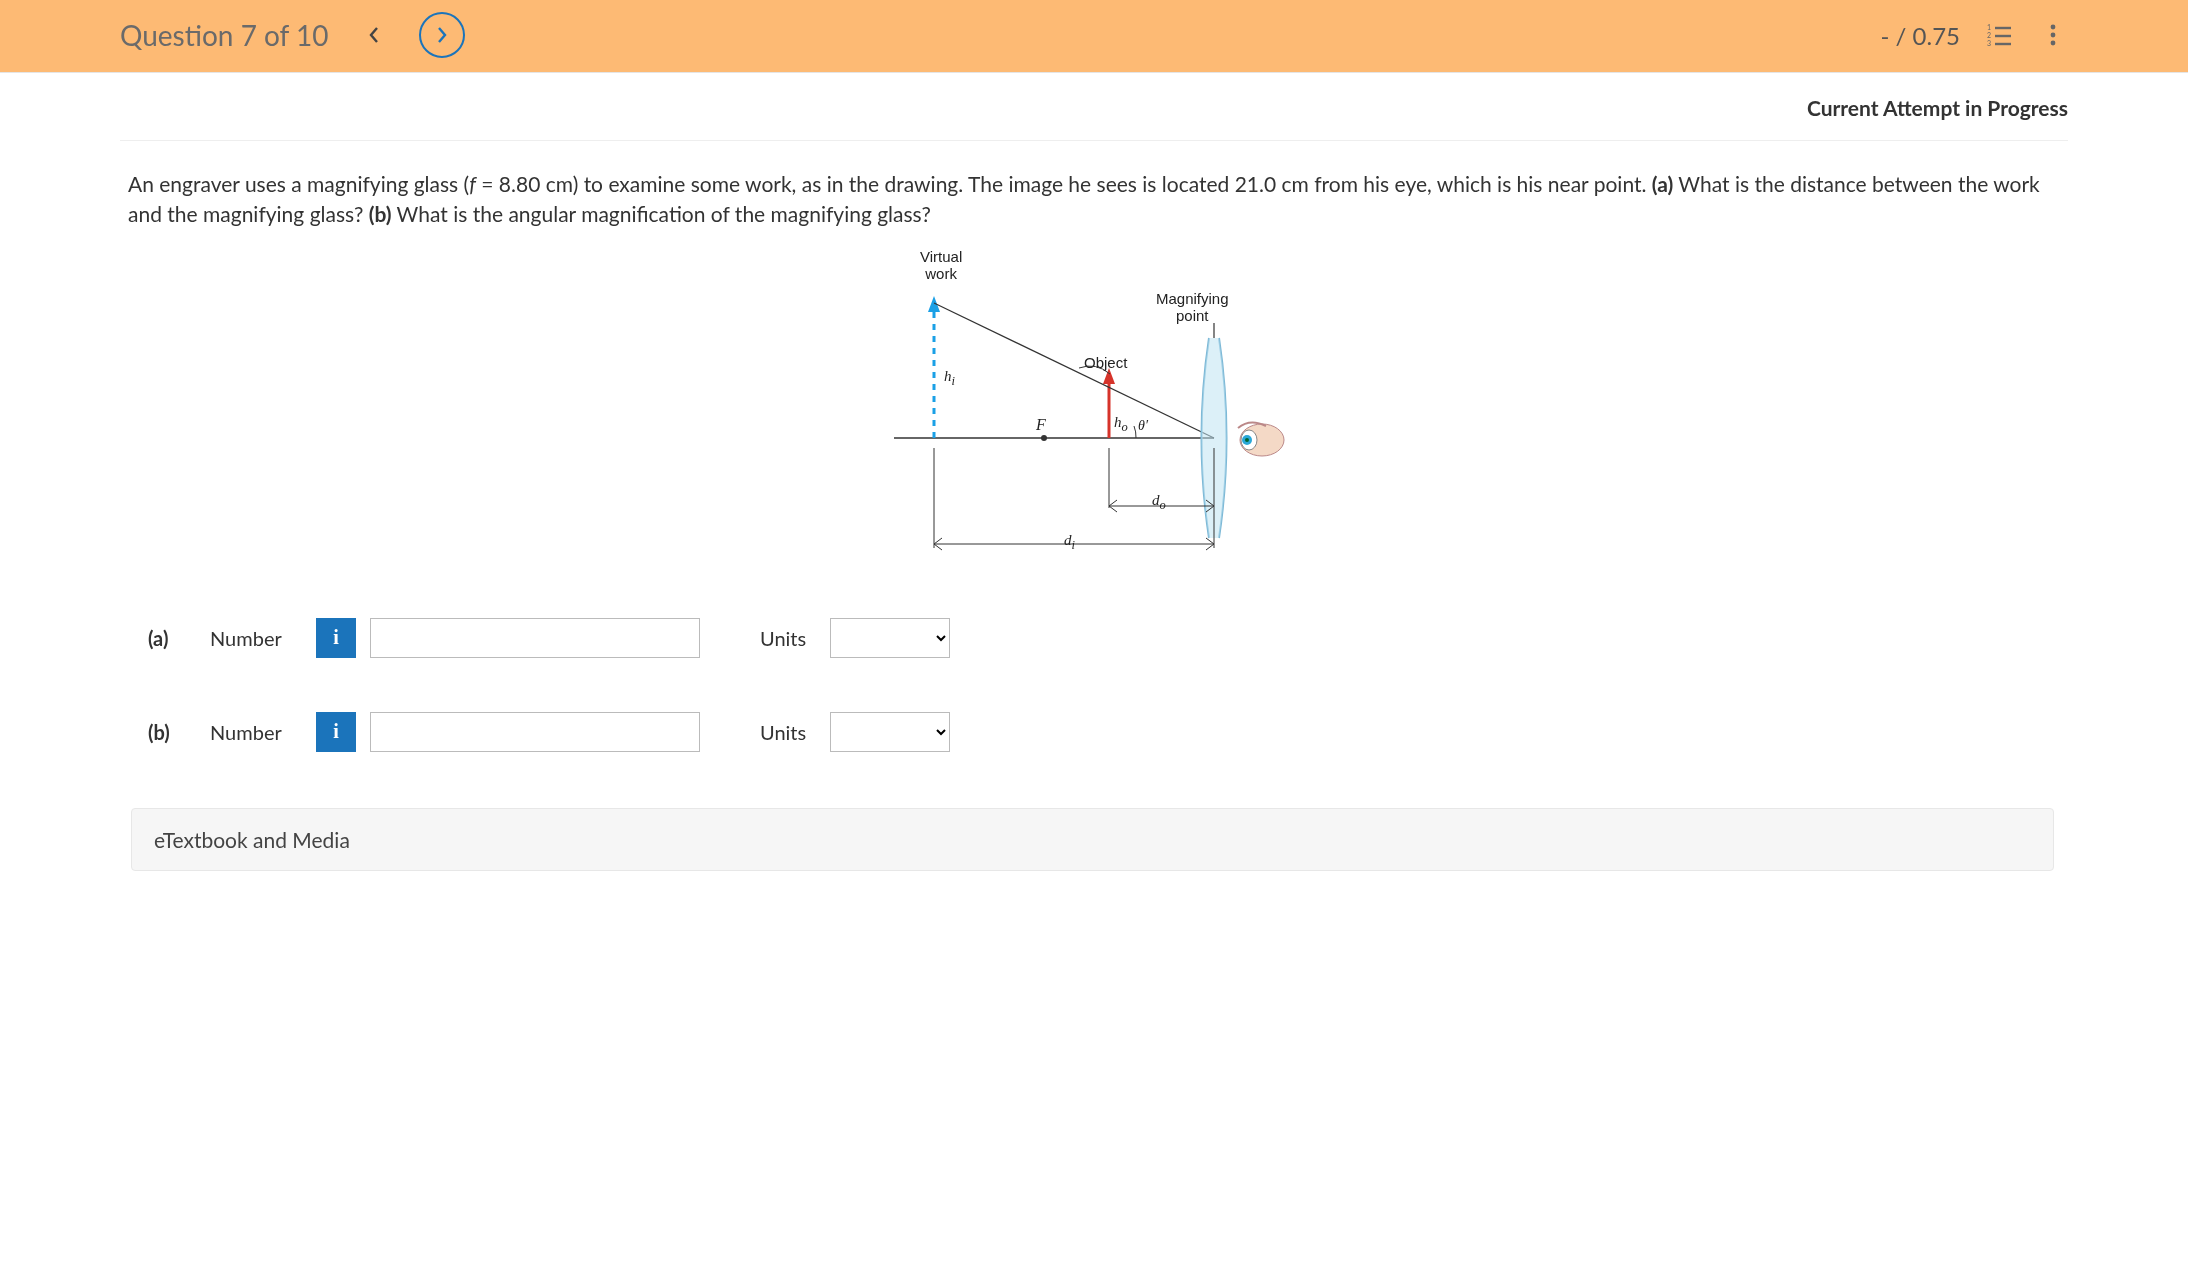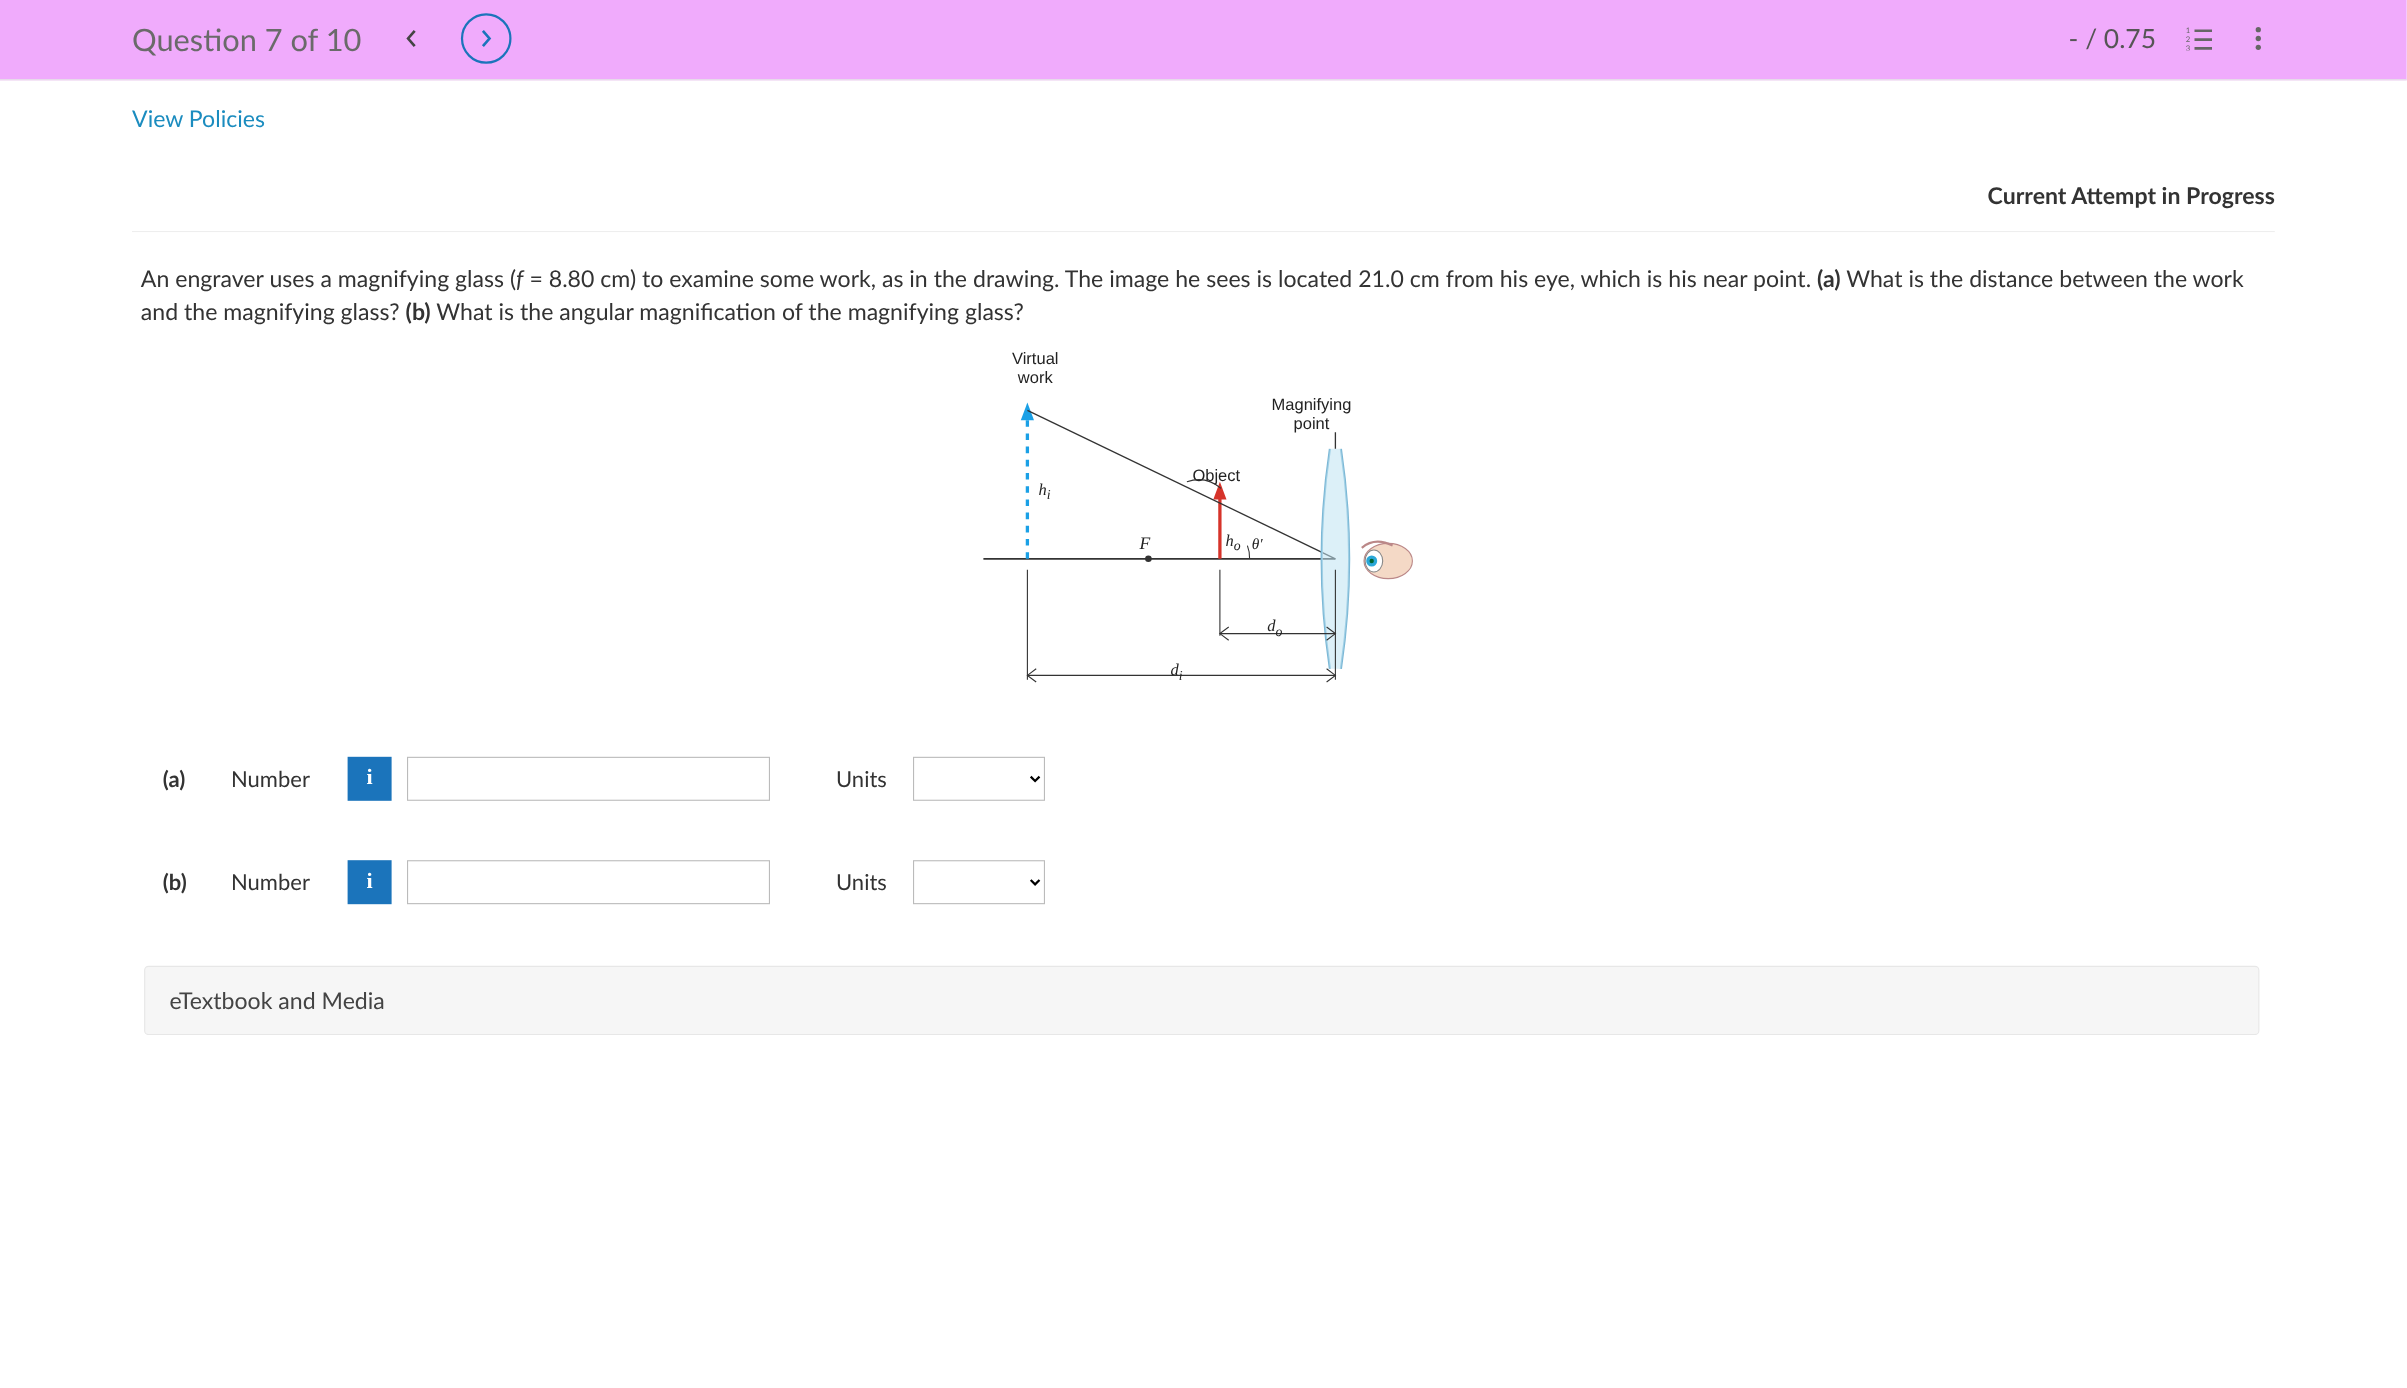--- a/index.html
+++ b/index.html
@@ -8,21 +8,21 @@
     background: #fff;
     color: #333;
     font-size: 20px;
   }
   .topbar {
     display: flex;
     align-items: center;
     justify-content: space-between;
     padding: 12px 120px 14px 120px;
     border-bottom: 1px solid #e5e5e5;
-    background: #f0abfc;
+    background: #fdba74;
   }
   .topbar-left { display: flex; align-items: center; gap: 22px; }
   .q-title { color: #6a6a6a; font-size: 28px; font-weight: 400; }
   .nav-arrow {
     width: 46px; height: 46px; border-radius: 50%;
     display: inline-flex; align-items: center; justify-content: center;
     color: #444; font-size: 20px; cursor: pointer; border: 2px solid transparent;
   }
   .nav-arrow.prev { color: #555; }
   .nav-arrow.next { border: 2px solid #1b74bb; color: #1b74bb; }
@@ -99,21 +99,20 @@
         <circle cx="4" cy="4" r="2.4" fill="#666"></circle>
         <circle cx="4" cy="12" r="2.4" fill="#666"></circle>
         <circle cx="4" cy="20" r="2.4" fill="#666"></circle>
       </svg>
     </span>
   </div>
 </div>
 
 <div class="content">
 
-  <div class="view-policies">View Policies</div>
 
   <div class="attempt-heading">Current Attempt in Progress</div>
 
   <div class="qbody">
     <p class="qtext">
       <span>An engraver uses a magnifying glass (</span><i>f</i><span> = 8.80 cm) to examine some work, as in the drawing. The image he sees is located 21.0 cm from his eye, which is his near point. </span><span class="bold">(a)</span><span> What is the distance between the work and the magnifying glass? </span><span class="bold">(b)</span><span> What is the angular magnification of the magnifying glass?</span>
     </p>
 
     <div class="diagram-wrap">
       <div class="diagram">

